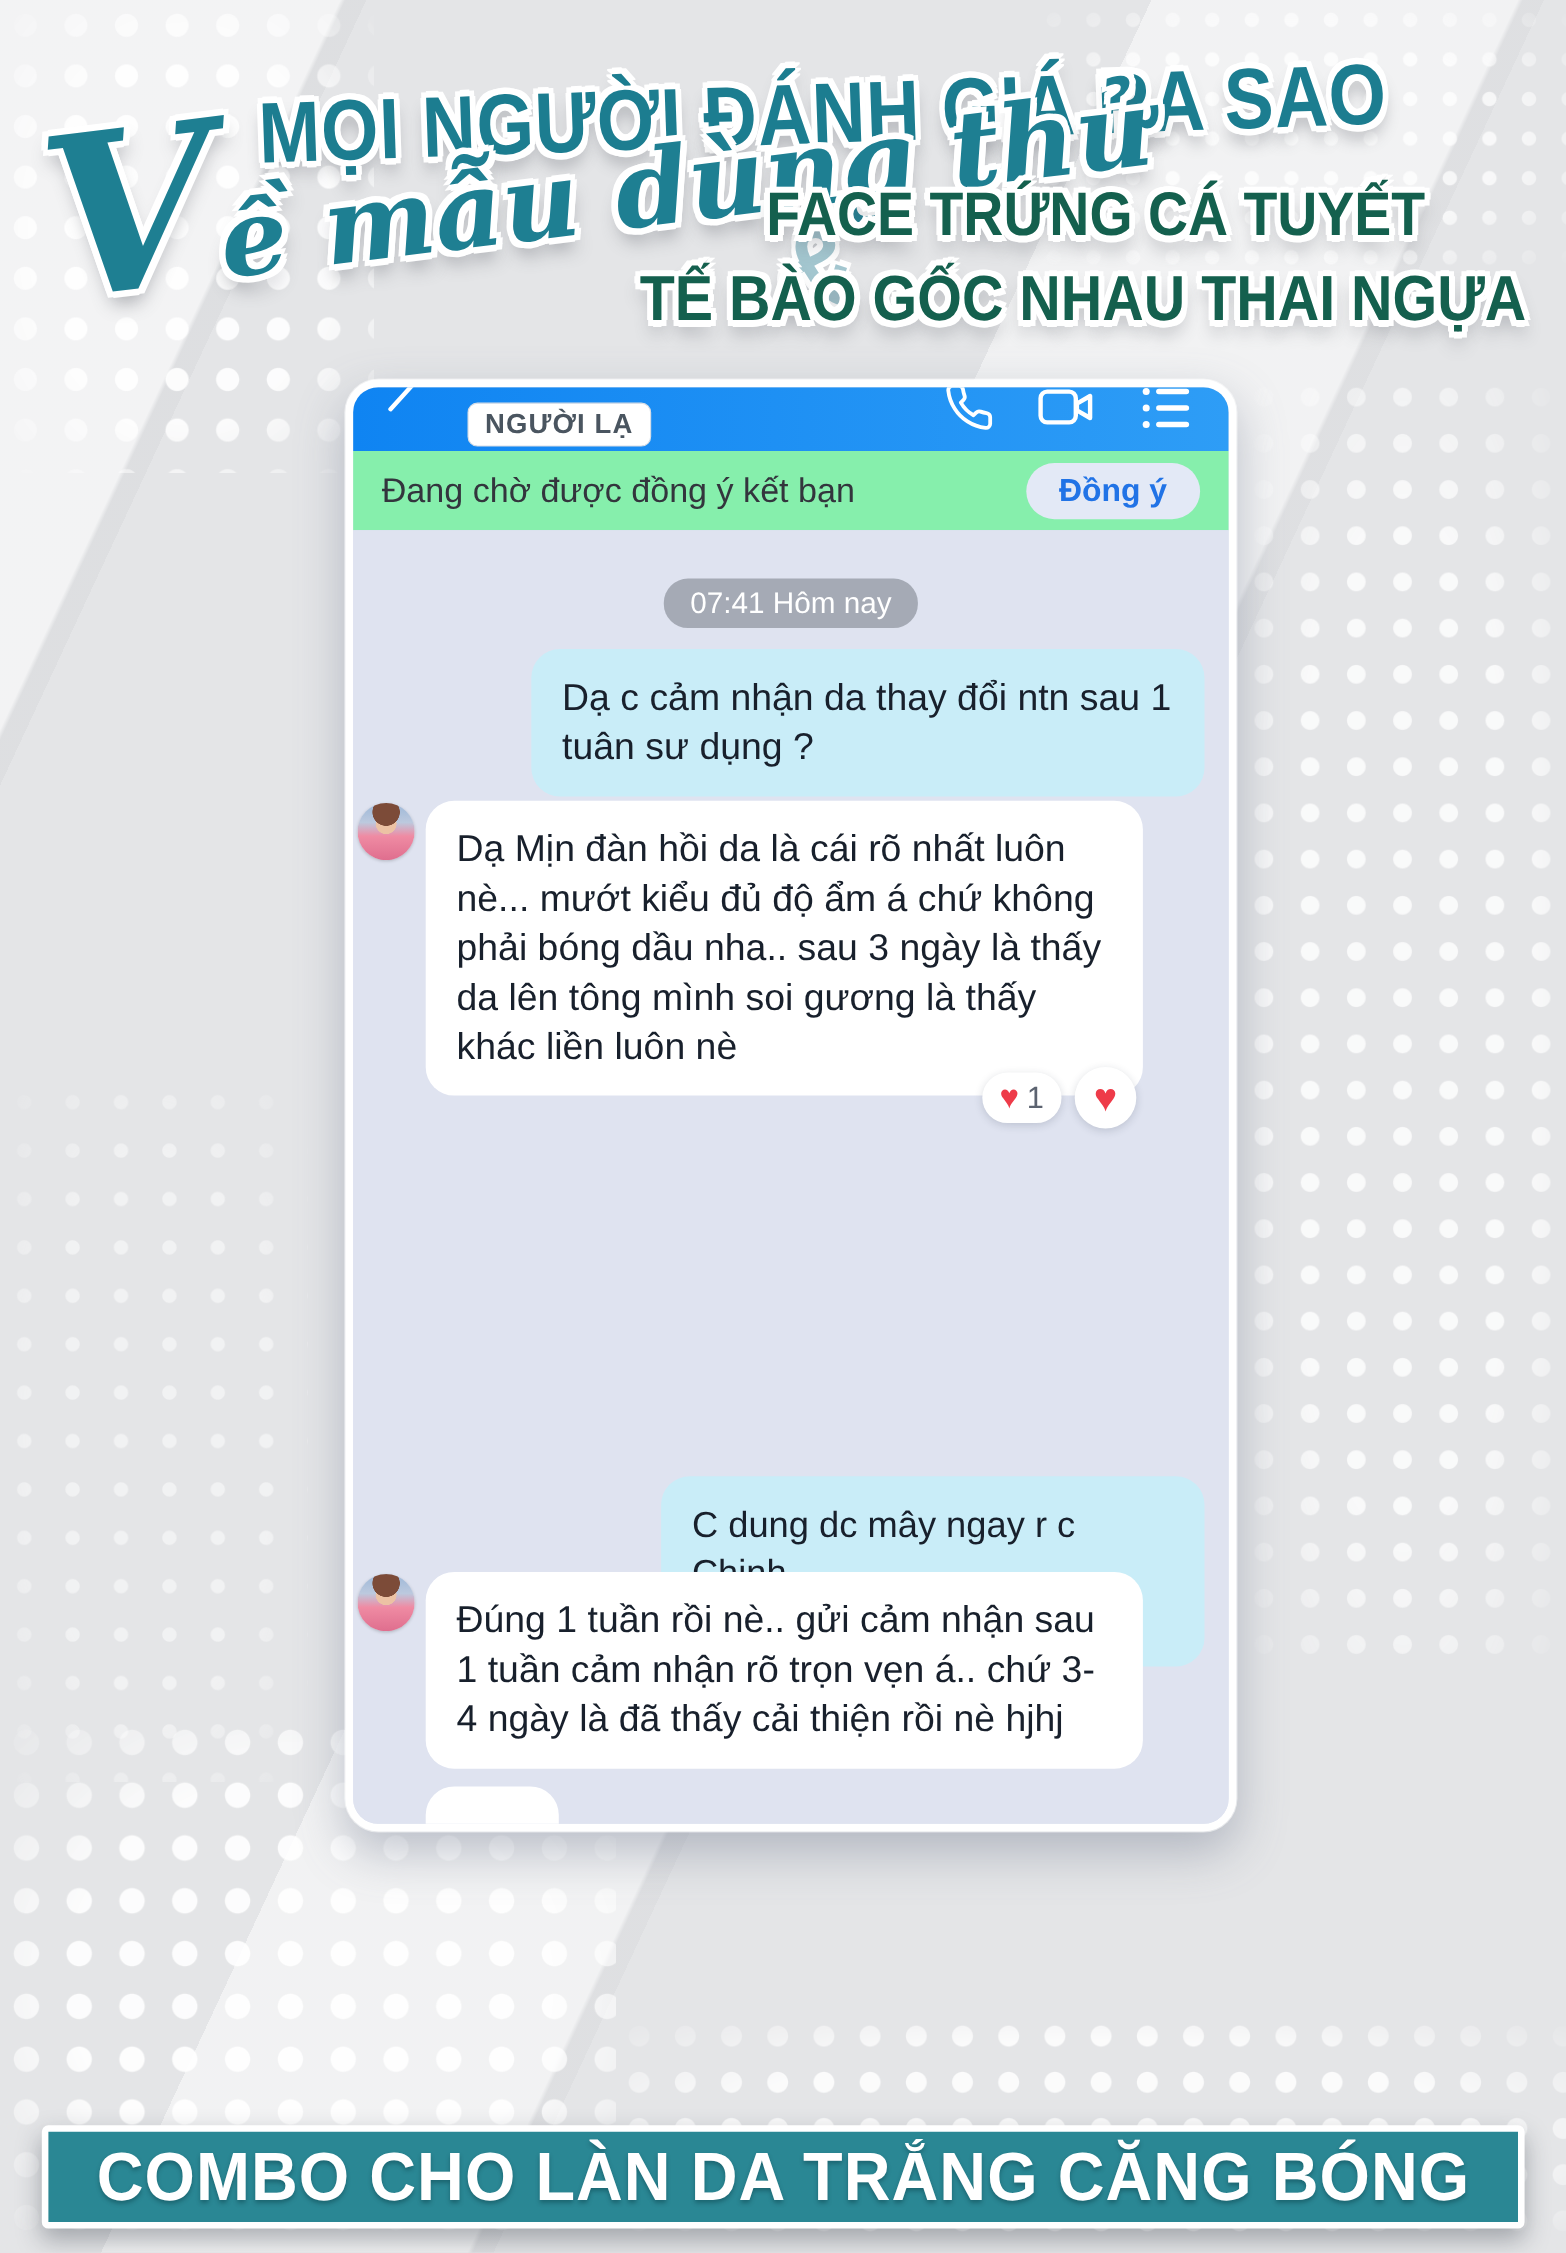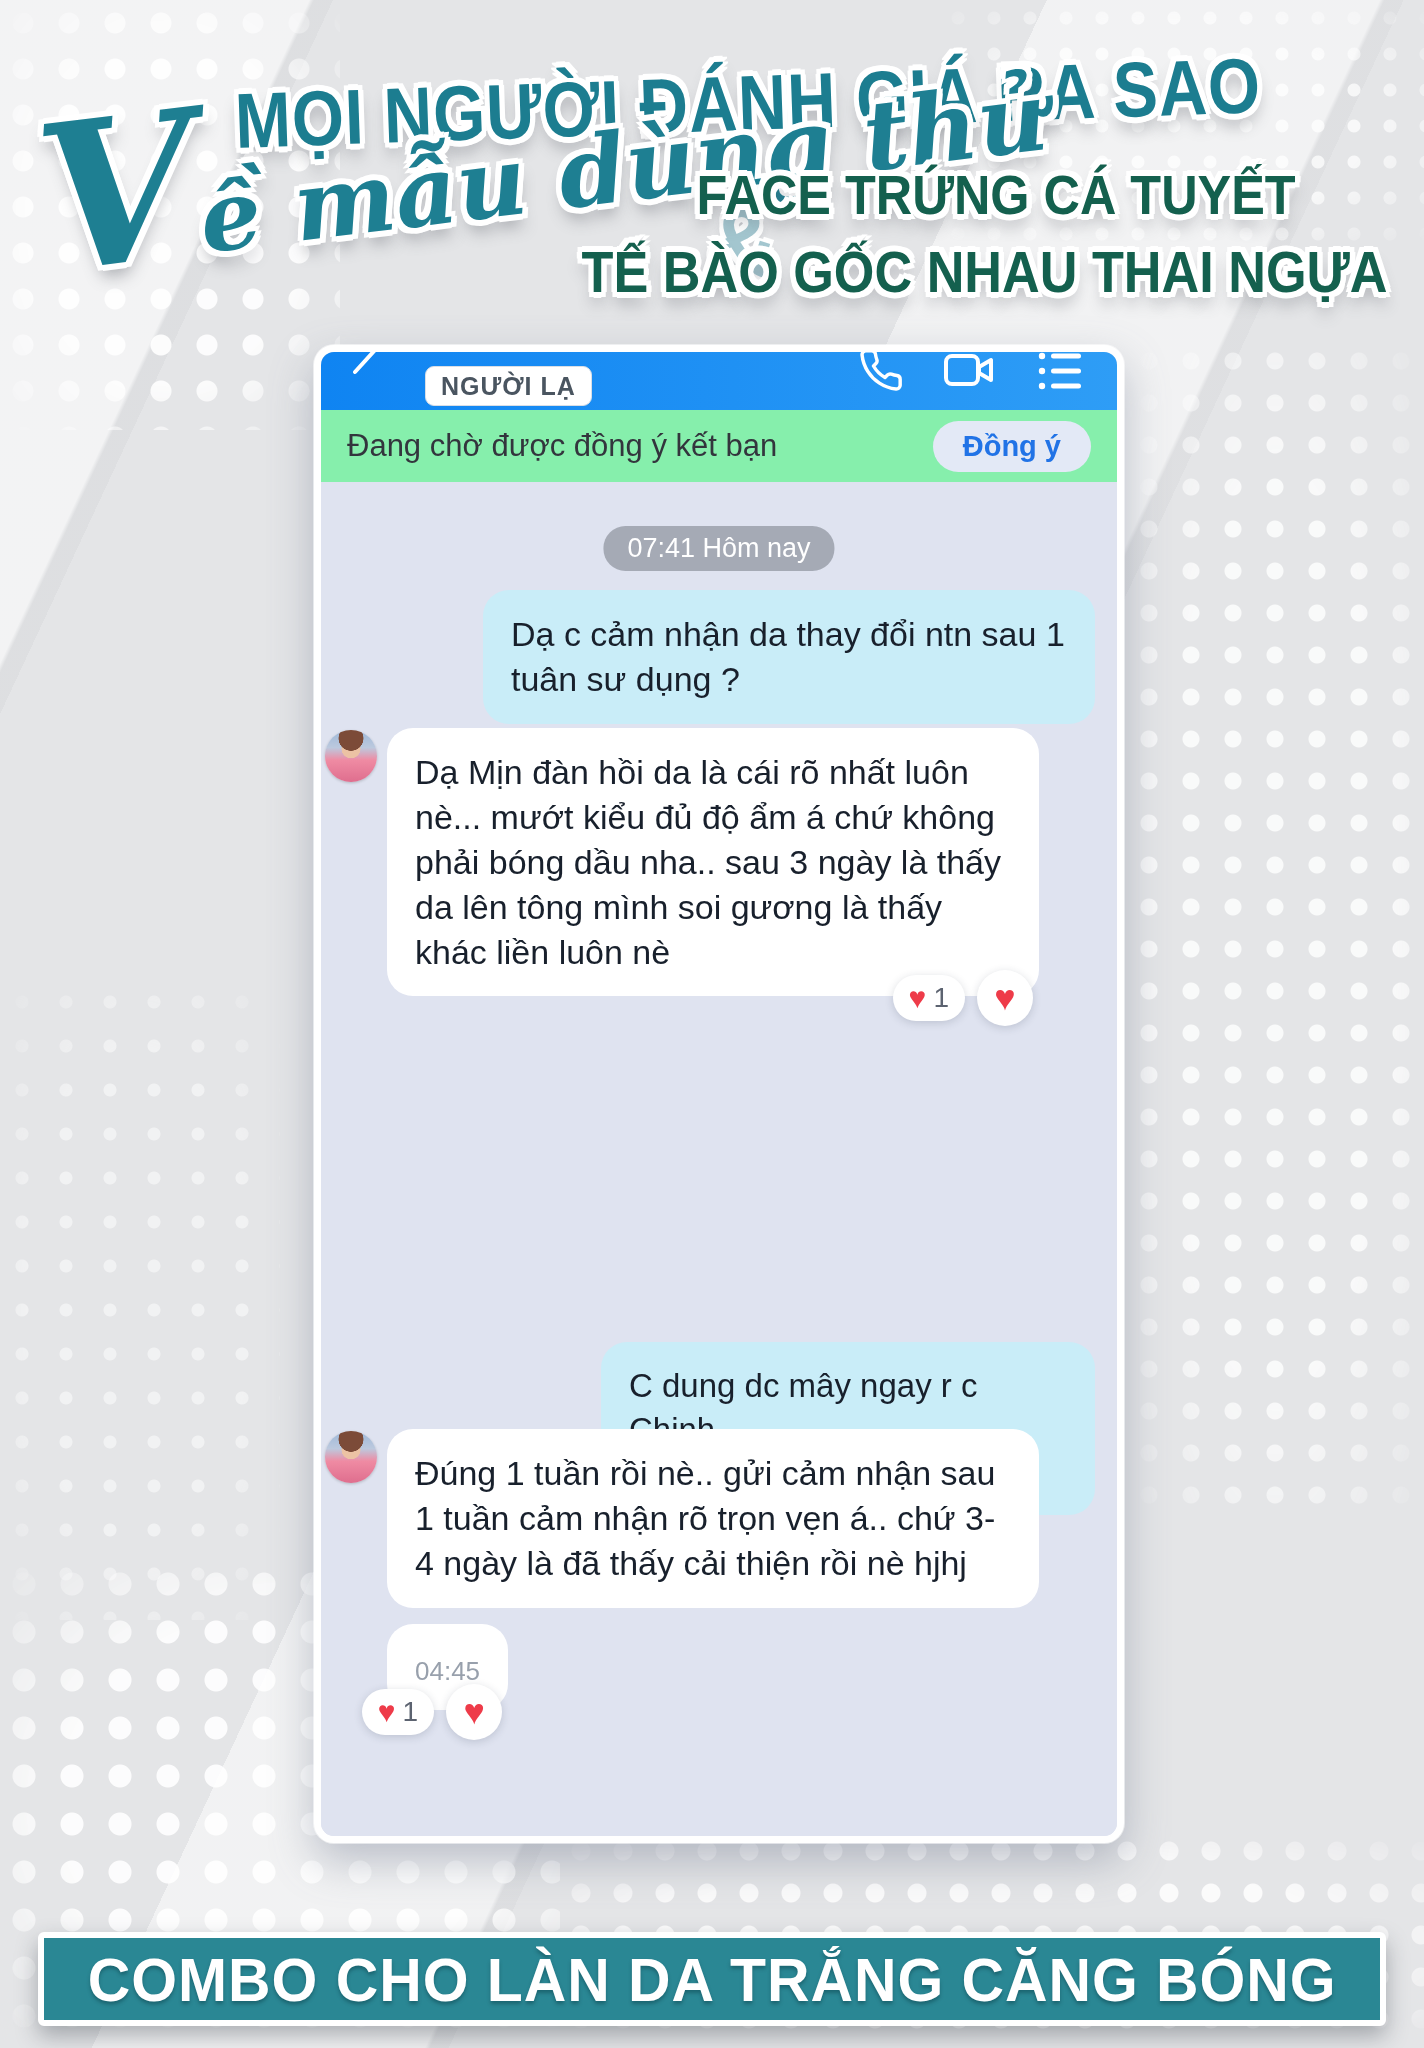--- a/index.html
+++ b/index.html
@@ -64,22 +64,22 @@
   }
   .hdr-p1,.hdr-p2{
     position:absolute;font-weight:bold;color:#14604e;white-space:nowrap;
     transform-origin:right center;
   }
   .hdr-p1{right:128px;top:162px;font-size:56px;transform:scaleX(.9);}
   .hdr-p2{right:36px;top:238px;font-size:58px;transform:scaleX(.9);}
 
   
   .phone{
-    position:absolute;left:314px;top:345px;width:810px;height:1498px;
-    box-sizing:border-box;border:7px solid #fff;border-radius:20px;overflow:hidden;
+    position:absolute;left:314px;top:345px;width:810px;height:1320px;
+    box-sizing:border-box;border:7px solid #fff;border-radius:30px;overflow:hidden;
     background:#dfe3f0;
     box-shadow:0 0 0 1px rgba(255,255,255,.55), 0 18px 44px rgba(110,120,140,.42);
   }
   .appbar{
     position:relative;height:58px;
     background:linear-gradient(90deg,#0f84f2,#2e9df6);
   }
   .appbar svg{position:absolute;}
   .badge{
     position:absolute;left:104px;top:14px;

